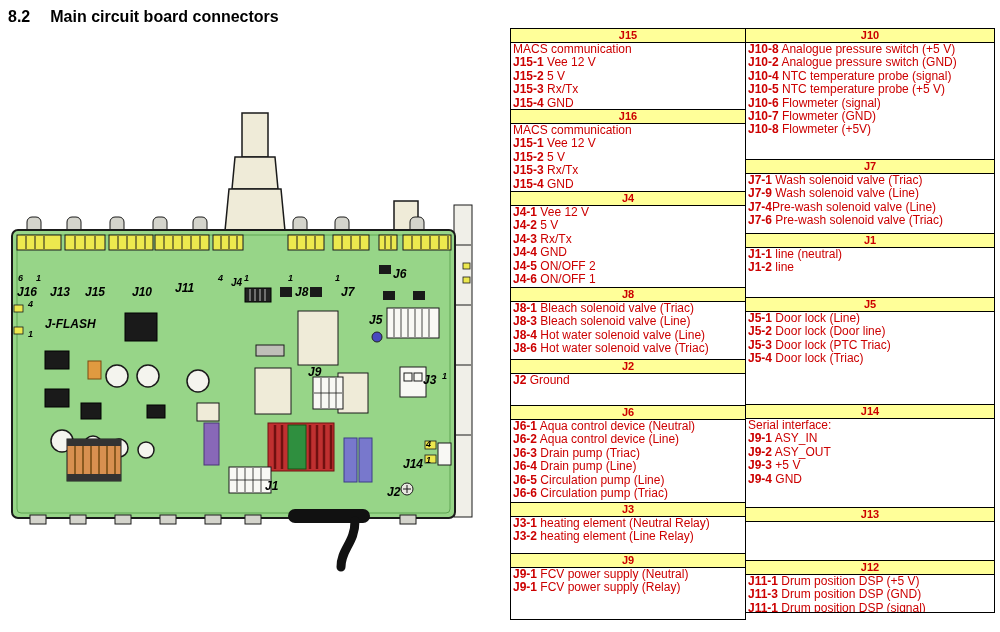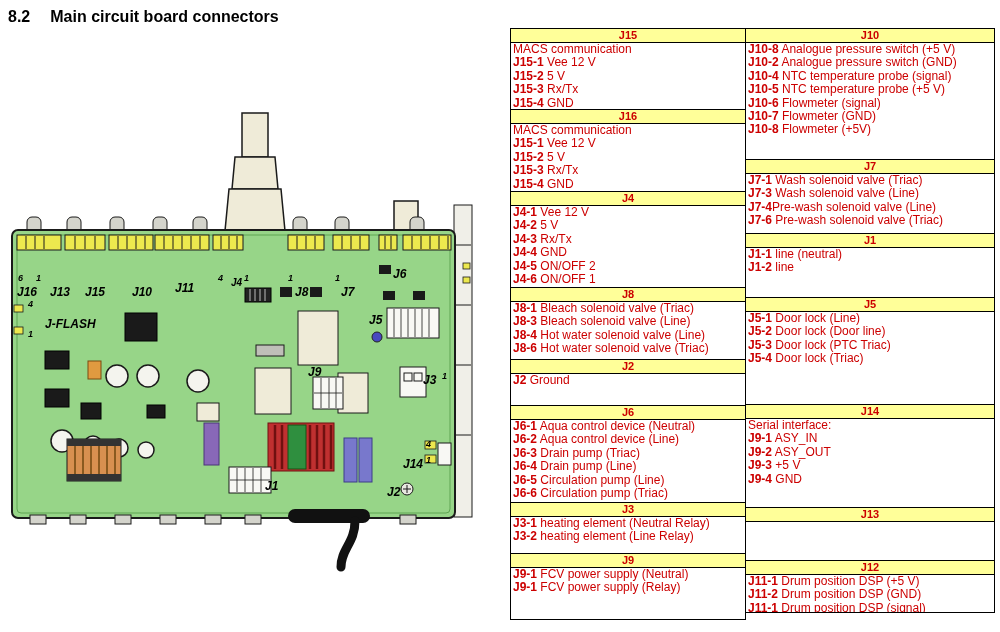--- a/index.html
+++ b/index.html
@@ -304,21 +304,21 @@
             <div class="line"><b>J10-5</b> NTC temperature probe (+5 V)</div>
             <div class="line"><b>J10-6</b> Flowmeter (signal)</div>
             <div class="line"><b>J10-7</b> Flowmeter (GND)</div>
             <div class="line"><b>J10-8</b> Flowmeter (+5V)</div>
           </div>
         </div>
         <div class="tsec" style="height: 75px;">
           <div class="th">J7</div>
           <div class="tb">
             <div class="line"><b>J7-1</b> Wash solenoid valve (Triac)</div>
-            <div class="line"><b>J7-3</b> Wash solenoid valve (Line)</div>
+            <div class="line"><b>J7-9</b> Wash solenoid valve (Line)</div>
             <div class="line"><b>J7-4</b>Pre-wash solenoid valve (Line)</div>
             <div class="line"><b>J7-6</b> Pre-wash solenoid valve (Triac)</div>
           </div>
         </div>
         <div class="tsec" style="height: 65px;">
           <div class="th">J1</div>
           <div class="tb">
             <div class="line"><b>J1-1</b> line (neutral)</div>
             <div class="line"><b>J1-2</b> line</div>
           </div>
@@ -342,20 +342,20 @@
             <div class="line"><b>J9-4</b> GND</div>
           </div>
         </div>
         <div class="tsec" style="height: 54px;">
           <div class="th">J13</div>
         </div>
         <div class="tsec" style="height: 53px;">
           <div class="th">J12</div>
           <div class="tb">
             <div class="line"><b>J11-1</b> Drum position DSP (+5 V)</div>
-            <div class="line"><b>J11-2</b> Drum position DSP (GND)</div>
+            <div class="line"><b>J11-3</b> Drum position DSP (GND)</div>
             <div class="line"><b>J11-1</b> Drum position DSP (signal)</div>
           </div>
         </div>
       </div>
   </div>
 
 </div>
 
 </body></html>

